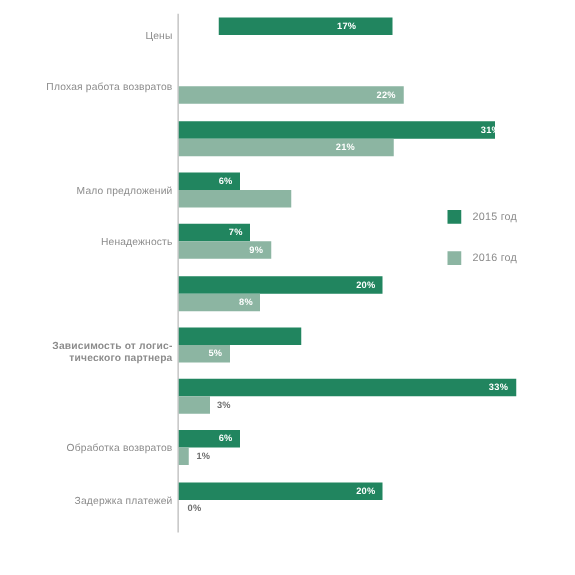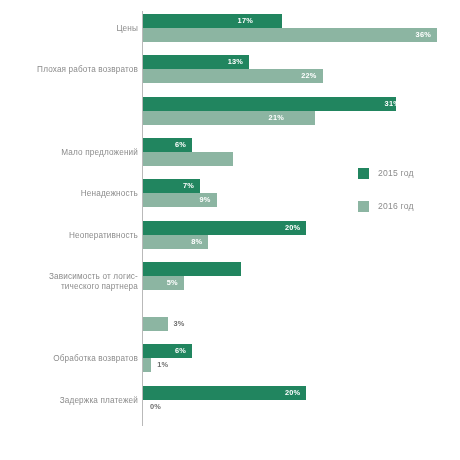--- a/index.html
+++ b/index.html
@@ -118,35 +118,27 @@
 </head>
 <body>
 
 <div id="chart-root">
 
   <div id="plot-area">
     <div class="axis-line"></div>
     <div id="rows">
         <div class="row-group" style="top: 14px; height: 28px;">
           <div class="cat-label" style="top: 10px; text-align: right;">Цены</div>
-          <div class="bar-track" style="top: 0px; width: 116px;">
+          <div class="bar-track" style="top: 0px; width: 116px; margin-left: 32px;">
             <div class="bar y2015" style="width: 138.833px;"></div>
             <div class="bar-value inside">17%</div>
           </div>
-          <div class="bar-track" style="top: 14px; width: 294px;">
-            <div class="bar y2016" style="width: 294px;"></div>
-            <div class="bar-value inside">36%</div>
-          </div>
         </div>
         <div class="row-group" style="top: 55.3px; height: 28px;">
           <div class="cat-label" style="top: 10px;">Плохая работа возвратов</div>
-          <div class="bar-track" style="top: 0px; width: 106.167px;">
-            <div class="bar y2015" style="width: 106.167px;"></div>
-            <div class="bar-value inside">13%</div>
-          </div>
           <div class="bar-track" style="top: 14px; width: 179.667px; text-align: center;">
             <div class="bar y2016" style="width: 179.667px;"></div>
             <div class="bar-value inside">22%</div>
           </div>
         </div>
         <div class="row-group" style="top: 96.6px; height: 28px;">
           <div class="bar-track" style="top: 0px; width: 263px;">
             <div class="bar y2015" style="width: 253.167px;"></div>
             <div class="bar-value inside">31%</div>
           </div>
@@ -171,43 +163,46 @@
           <div class="bar-track" style="top: 0px; width: 57.1667px;">
             <div class="bar y2015" style="width: 57.1667px;"></div>
             <div class="bar-value inside">7%</div>
           </div>
           <div class="bar-track" style="top: 14px; width: 73.5px;">
             <div class="bar y2016" style="width: 73.5px;"></div>
             <div class="bar-value inside">9%</div>
           </div>
         </div>
         <div class="row-group" style="top: 220.5px; height: 28px;">
-          <div class="cat-label" style="top: 10px;">Неоперативность</div>
           <div class="bar-track" style="top: 0px; width: 163.333px;">
             <div class="bar y2015" style="width: 163.333px;"></div>
             <div class="bar-value inside">20%</div>
           </div>
           <div class="bar-track" style="top: 14px; width: 65.3333px;">
             <div class="bar y2016" style="width: 65.3333px;"></div>
             <div class="bar-value inside">8%</div>
           </div>
         </div>
         <div class="row-group" style="top: 261.8px; height: 28px;">
-          <div class="cat-label" style="top: 10px;">Зависимость от логис-
+          <div class="cat-label" style="top: 10px; font-weight: bold;">Зависимость от логис-
 тического партнера</div>
           <div class="bar-track" style="top: 0px; width: 122px;">
             <div class="bar y2015" style="width: 98px;"></div>
             <div class="bar-value inside">12%</div>
           </div>
           <div class="bar-track" style="top: 14px; width: 40.8333px;">
             <div class="bar y2016" style="width: 40.8333px;"></div>
             <div class="bar-value inside">5%</div>
           </div>
         </div>
         <div class="row-group" style="top: 303.1px; height: 28px;">
+          <div class="bar-track" style="top: 0px; width: 269.5px;">
+            <div class="bar y2015" style="width: 269.5px;"></div>
+            <div class="bar-value inside">33%</div>
+          </div>
           <div class="bar-track" style="top: 14px; width: 24.5px;">
             <div class="bar y2016" style="width: 24.5px;"></div>
             <div class="bar-value outside">3%</div>
           </div>
         </div>
         <div class="row-group" style="top: 344.4px; height: 28px;">
           <div class="cat-label" style="top: 10px; text-align: right;">Обработка возвратов</div>
           <div class="bar-track" style="top: 0px; width: 49px;">
             <div class="bar y2015" style="width: 49px;"></div>
             <div class="bar-value inside">6%</div>

